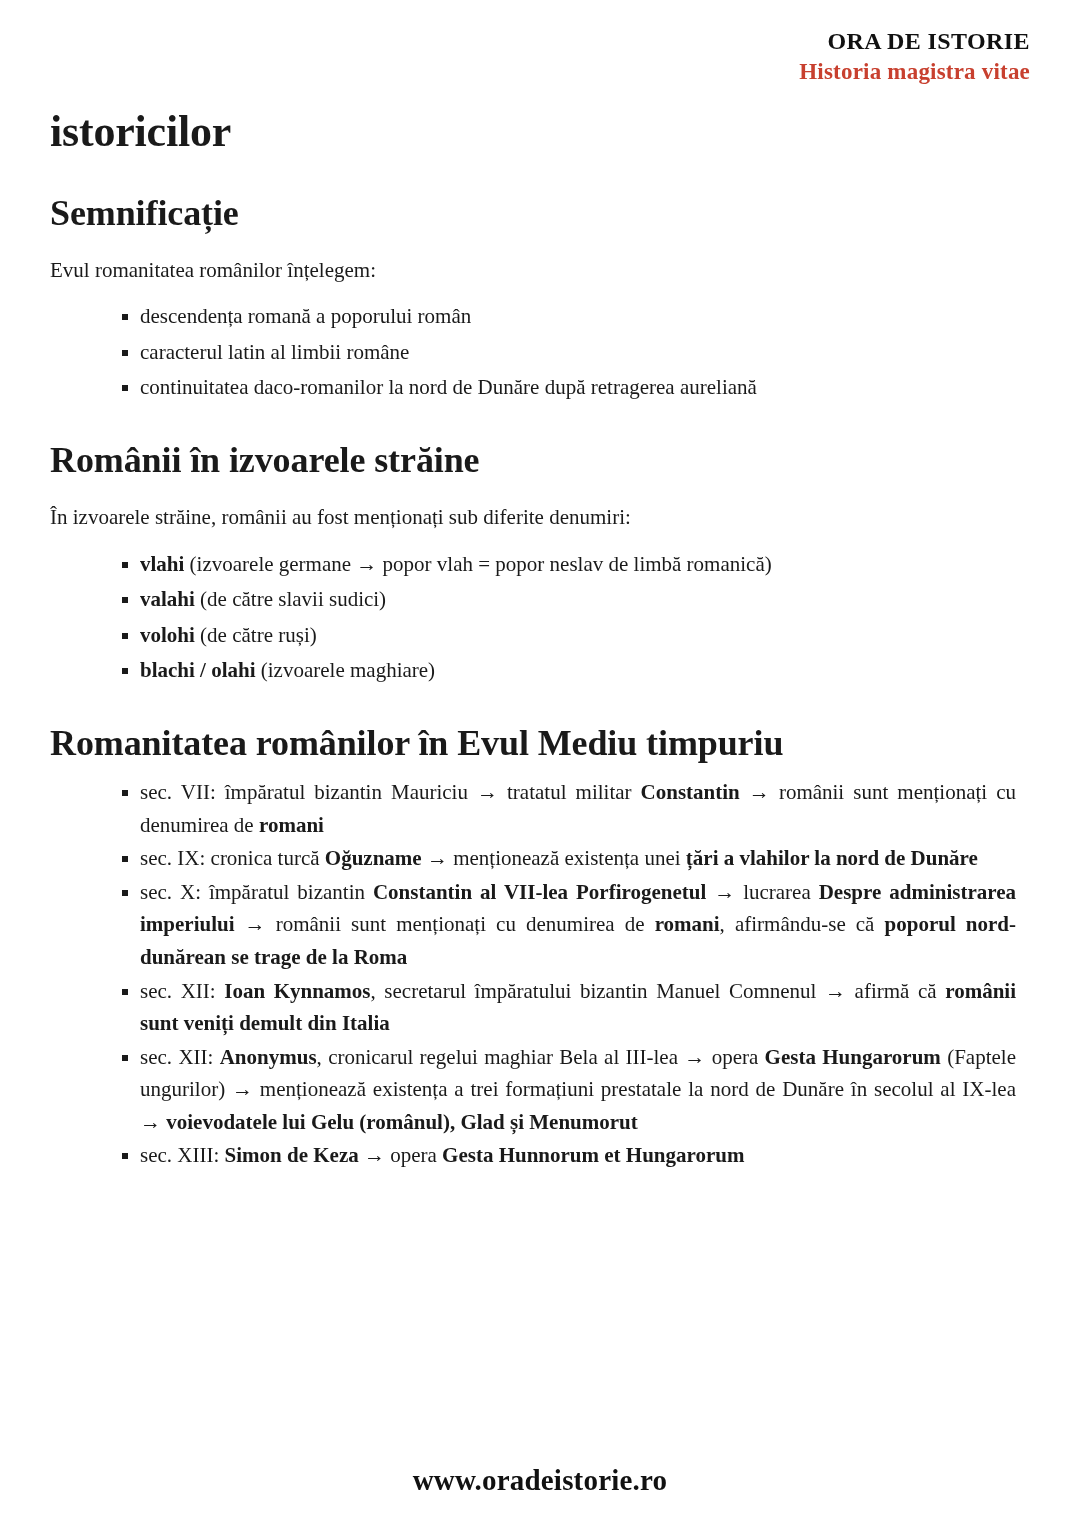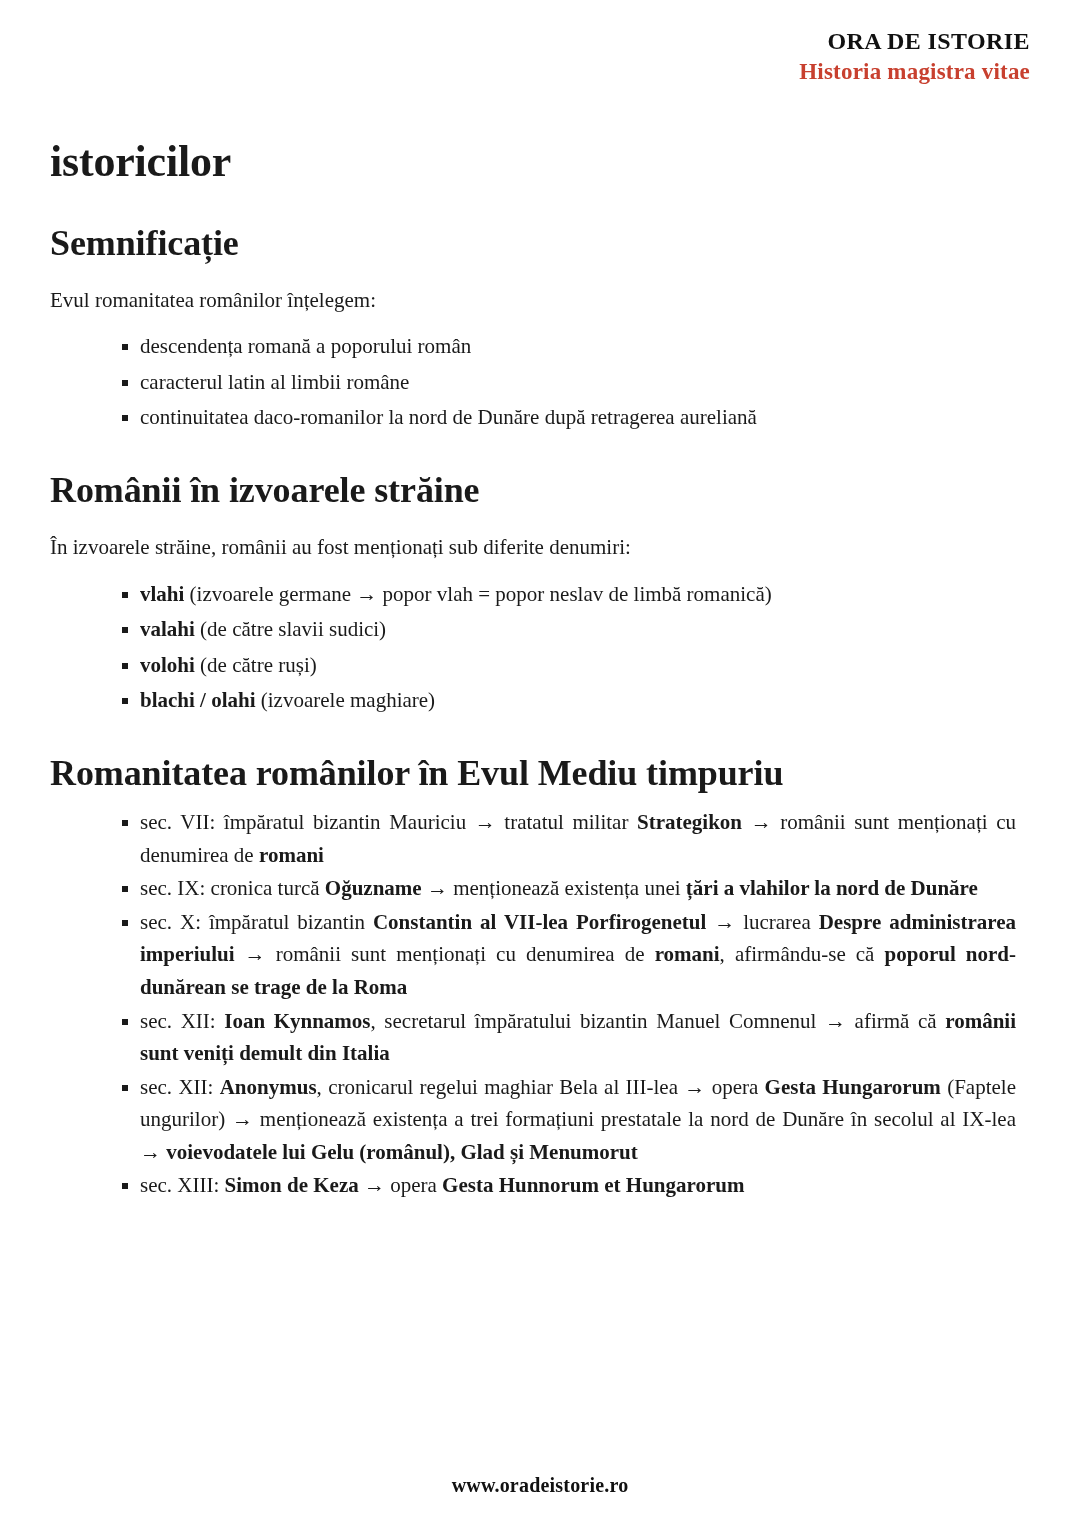--- a/index.html
+++ b/index.html
@@ -39,21 +39,21 @@
     font-size: 23px;
     font-weight: bold;
     letter-spacing: 0.2px;
     color: #c8402f;
   }
 
   
   .doc-title {
     font-size: 44px;
     font-weight: bold;
-    margin: 52px 0 0 0;
+    margin: 22px 0 0 0;
     line-height: 1.1;
     letter-spacing: -0.2px;
     color: #1a1a1a;
   }
   h2.section-heading {
     font-size: 36px;
     font-weight: bold;
     margin: 36px 0 0 0;
     line-height: 1.15;
     letter-spacing: -0.1px;
@@ -107,21 +107,21 @@
     font-weight: bold;
   }
 
   
   .doc-footer {
     position: absolute;
     left: 0;
     right: 0;
     bottom: 30px;
     text-align: center;
-    font-size: 20px;
+    font-size: 29px;
     font-weight: bold;
     color: #111111;
     letter-spacing: 0.2px;
   }
 </style>
 </head>
 <body>
 
 <div class="page">
 
@@ -144,21 +144,21 @@
   <p class="lead">În izvoarele străine, românii au fost menționați sub diferite denumiri:</p>
   <ul class="sq-list">
     <li><b>vlahi</b> (izvoarele germane → popor vlah = popor neslav de limbă romanică)</li>
     <li><b>valahi</b> (de către slavii sudici)</li>
     <li><b>volohi</b> (de către ruși)</li>
     <li><b>blachi / olahi</b> (izvoarele maghiare)</li>
   </ul>
 
   <h2 class="section-heading tight">Romanitatea românilor în Evul Mediu timpuriu</h2>
   <ul class="sq-list dense">
-    <li>sec. VII: împăratul bizantin Mauriciu → tratatul militar <b>Strategikon</b> → românii sunt menționați cu denumirea de <b>romani</b></li>
+    <li>sec. VII: împăratul bizantin Mauriciu → tratatul militar <b>Constantin</b> → românii sunt menționați cu denumirea de <b>romani</b></li>
     <li>sec. IX: cronica turcă <b>Oğuzname</b> → menționează existența unei <b>țări a vlahilor la nord de Dunăre</b></li>
     <li>sec. X: împăratul bizantin <b>Constantin al VII-lea Porfirogenetul</b> → lucrarea <b>Despre administrarea imperiului</b> → românii sunt menționați cu denumirea de <b>romani</b>, afirmându-se că <b>poporul nord-dunărean se trage de la Roma</b></li>
     <li>sec. XII: <b>Ioan Kynnamos</b>, secretarul împăratului bizantin Manuel Comnenul → afirmă că <b>românii sunt veniți demult din Italia</b></li>
     <li>sec. XII: <b>Anonymus</b>, cronicarul regelui maghiar Bela al III-lea → opera <b>Gesta Hungarorum</b> (Faptele ungurilor) → menționează existența a trei formațiuni prestatale la nord de Dunăre în secolul al IX-lea → <b>voievodatele lui Gelu (românul), Glad și Menumorut</b></li>
     <li>sec. XIII: <b>Simon de Keza</b> → opera <b>Gesta Hunnorum et Hungarorum</b></li>
   </ul>
 
   <div class="doc-footer">www.oradeistorie.ro</div>
 
 </div>

